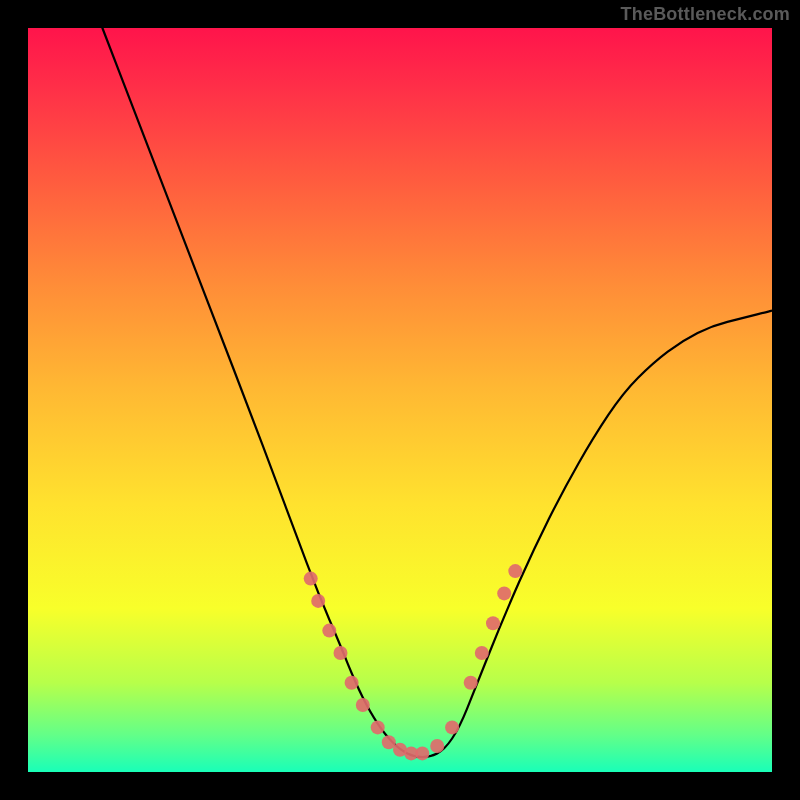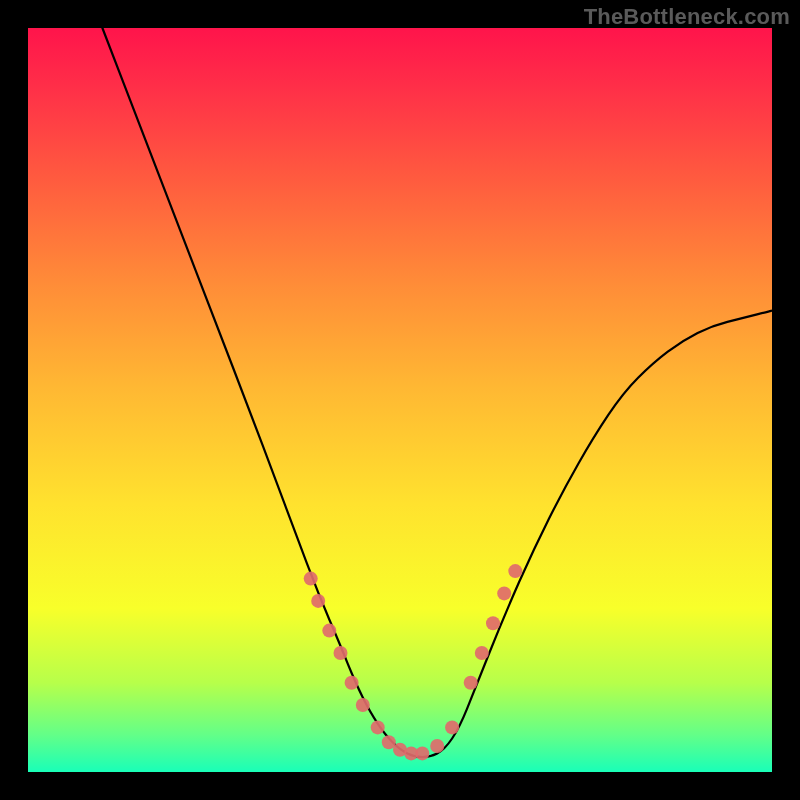--- a/index.html
+++ b/index.html
@@ -27,21 +27,21 @@
       #f8ff2a 78%,
       #b7ff4a 88%,
       #63ff88 95%,
       #19ffb8 100%
     );
   }
   .watermark {
     position: absolute;
     top: 4px;
     right: 10px;
-    font-size: 22px;
+    font-size: 18px;
     font-weight: 600;
     color: #5a5a5a;
     letter-spacing: 0.2px;
     user-select: none;
   }
   svg.curve {
     position: absolute;
     left: 0;
     top: 0;
     width: 744px;

